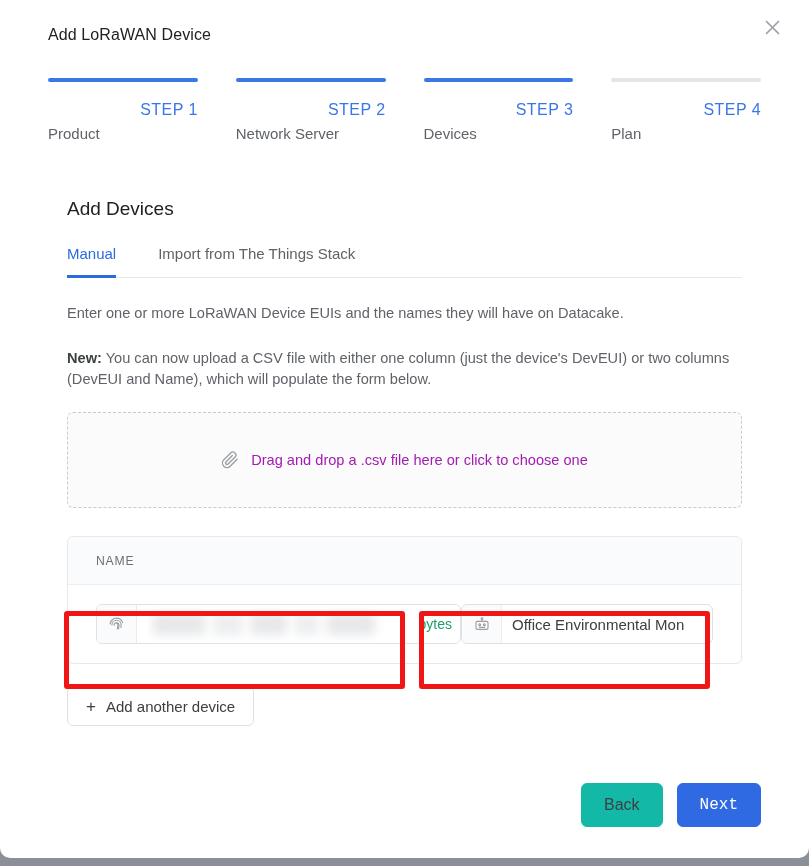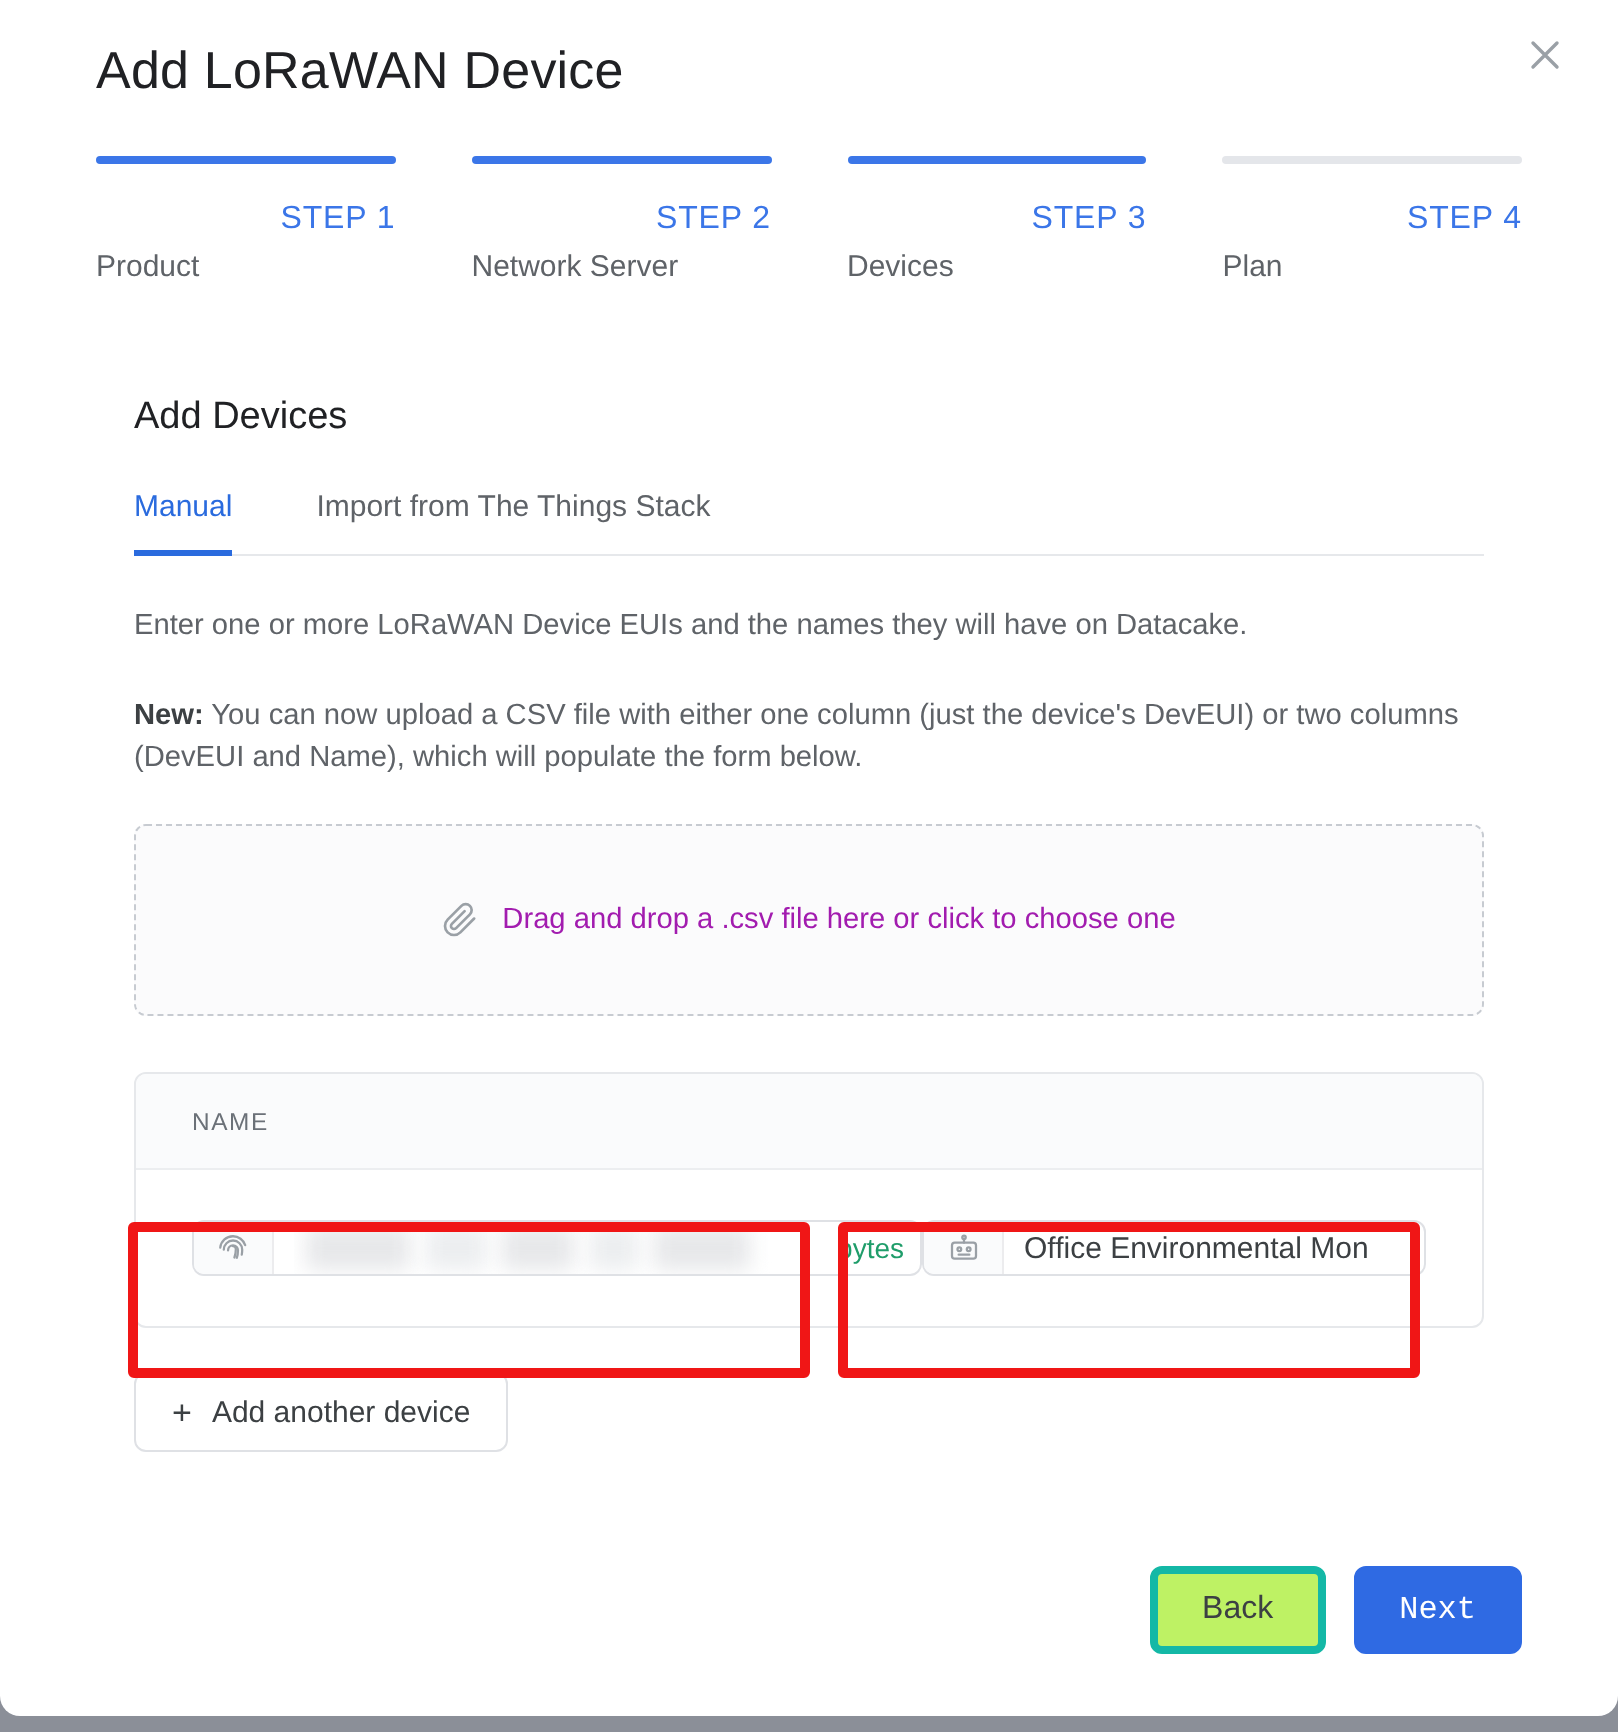--- a/index.html
+++ b/index.html
@@ -18,21 +18,21 @@
     border-radius: 0 0 10px 10px;
     overflow: hidden;
   }
 
   
   .modal-header {
     position: relative;
     padding: 20px 48px 0 48px;
   }
   .modal-title {
-    font-size: 26px;
+    font-size: 16px;
     font-weight: 400;
     color: #202124;
     letter-spacing: 0.1px;
     margin: 0;
     line-height: 30px;
   }
   .close-btn {
     position: absolute;
     top: 12px; right: 22px;
     width: 30px; height: 30px;
@@ -168,21 +168,21 @@
   }
 
   
   .cell-deveui { width: 365px; }
   .cell-name { flex: 1; }
   .input-group {
     display: flex;
     align-items: stretch;
     border: 1px solid #dfe1e5;
     border-radius: 6px;
-    height: 28px;
+    height: 40px;
     overflow: hidden;
     background: #fff;
   }
   .input-addon {
     width: 40px;
     display: flex;
     align-items: center;
     justify-content: center;
     background: #fafbfc;
     border-right: 1px solid #ececee;
@@ -270,22 +270,22 @@
     height: 44px;
     border-radius: 6px;
     font-size: 16px;
     display: inline-flex;
     align-items: center;
     justify-content: center;
     cursor: pointer;
     padding: 0 22px;
   }
   .btn-back {
-    background: #bef264;
-    border: 4px solid #14b8a6;
+    background: #14b8a6;
+    border: 1px solid #14b8a6;
     color: #3c4043;
     min-width: 78px;
   }
   .btn-next {
     background: #2f6ae3;
     border: 1px solid #2f6ae3;
     color: #fff;
     font-weight: 500;
     min-width: 78px;
     font-family: Liberation Mono, monospace;

